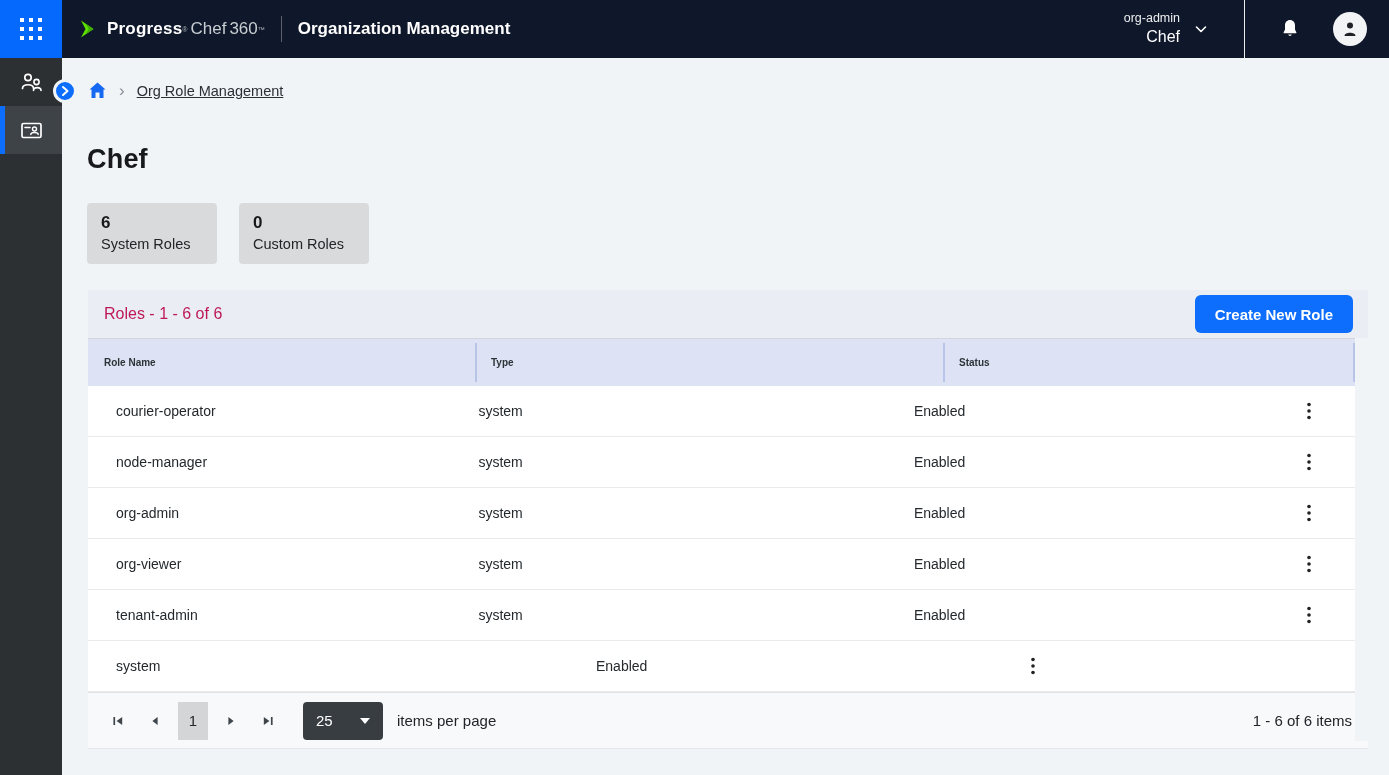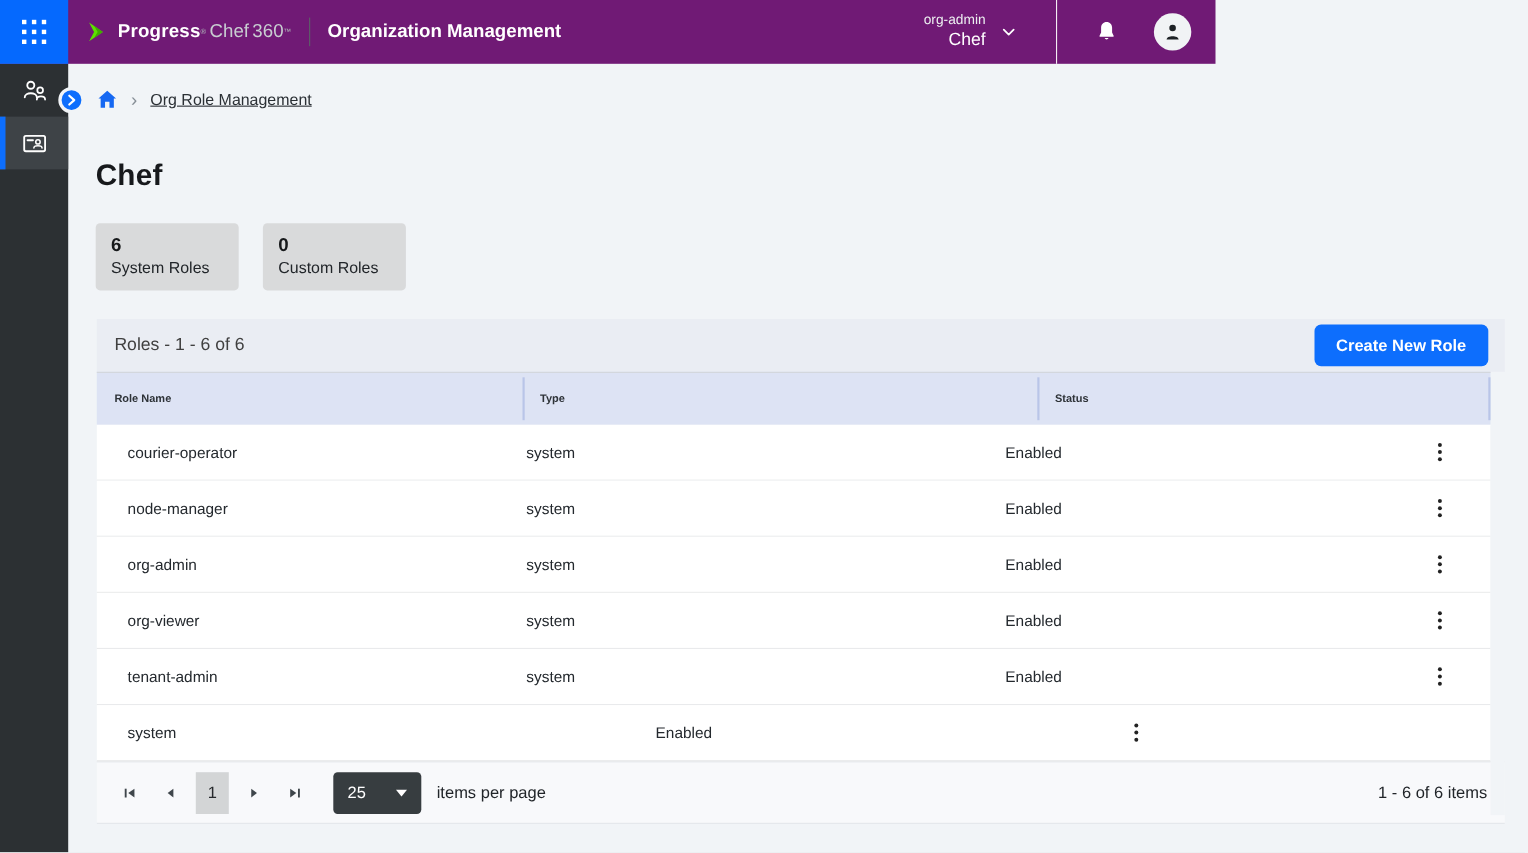--- a/index.html
+++ b/index.html
@@ -1,21 +1,21 @@
 <!DOCTYPE html>
 <html><head>
 <meta charset="utf-8">
 <style>
   * { margin:0; padding:0; box-sizing:border-box; }
   html,body { background:#e9ecef; }
   body { font-family:"Liberation Sans", sans-serif; }
   #app { position:relative; width:1389px; height:775px; background:#f1f4f7; overflow:hidden; }
 
   
-  .topbar { position:absolute; top:0; left:0; width:1105px; height:58px; background:#701a75; display:flex; align-items:stretch; z-index:5; }
+  .topbar { position:absolute; top:0; left:0; width:1389px; height:58px; background:#0f172a; display:flex; align-items:stretch; z-index:5; }
   .launcher { width:62px; height:58px; background:#0569fe; border:none; display:flex; align-items:center; justify-content:center; cursor:pointer; }
   .grid-icon { display:grid; grid-template-columns:repeat(3,4px); grid-template-rows:repeat(3,4px); gap:5px; }
   .grid-icon span { width:4px; height:4px; background:#fff; }
   .brand { display:flex; align-items:center; margin-left:14px; }
   .brand-mark { width:24px; height:24px; margin-right:7px; }
   .brand-progress { color:#fff; font-weight:700; font-size:17px; letter-spacing:.2px; }
   .brand-chef { color:#c8cdd1; font-weight:400; font-size:17px; margin-left:3px; }
   .brand sup { font-size:7px; color:#aeb4b8; vertical-align:super; }
   .brand-divider { width:1px; height:26px; background:#5c6268; margin:0 16px; align-self:center; }
   .app-title { color:#fff; font-weight:700; font-size:17px; align-self:center; }
@@ -43,21 +43,21 @@
   .page-title { position:absolute; top:144px; left:87px; font-size:27px; font-weight:700; color:#17191c; letter-spacing:.2px; }
 
   .stat-cards { position:absolute; top:203px; left:87px; display:flex; gap:22px; }
   .stat-card { width:130px; height:61px; background:#d9dadb; border-radius:4px; padding:9px 14px; }
   .stat-value { font-size:17px; font-weight:700; color:#17191b; line-height:1.3; }
   .stat-label { font-size:14.5px; color:#212529; line-height:1.4; }
 
   
   .panel { position:absolute; top:290px; left:88px; width:1280px; }
   .panel-head { height:48px; background:#eaedf3; display:flex; align-items:center; justify-content:space-between; padding:0 15px 0 16px; }
-  .panel-title { font-size:16px; color:#404040;text-align:center; }
+  .panel-title { font-size:16px; color:#be185d;text-align:center; }
   .create-btn { height:38px; background:#0d6efd; color:#fff; font-weight:700; font-size:15px; border:none; border-radius:6px; padding:0 20px; cursor:pointer; font-family:inherit; }
 
   .table { width:1267px; }
   .thead { display:flex; height:48px; background:#dde3f4; border-top:1px solid #d2d5db; position:relative; }
   .th { display:flex; align-items:center; padding-left:16px; font-size:10px; font-weight:700; color:#2e3338; position:relative; }
   .th + .th::before { content:""; position:absolute; left:0; top:4px; bottom:4px; width:2px; background:#b9c5e8; }
   .thead::after { content:""; position:absolute; right:0; top:4px; bottom:4px; width:2px; background:#b9c5e8; }
   .c1 { width:387px; } .c2 { width:468px; } .c3 { width:390px; } .c4 { width:102px; }
   .trow { display:flex; height:51px; background:#fff; border-bottom:1px solid #e9eaec; }
   .td { display:flex; align-items:center; padding-left:16px; font-size:14px; color:#24292e;margin-left:12px; }

